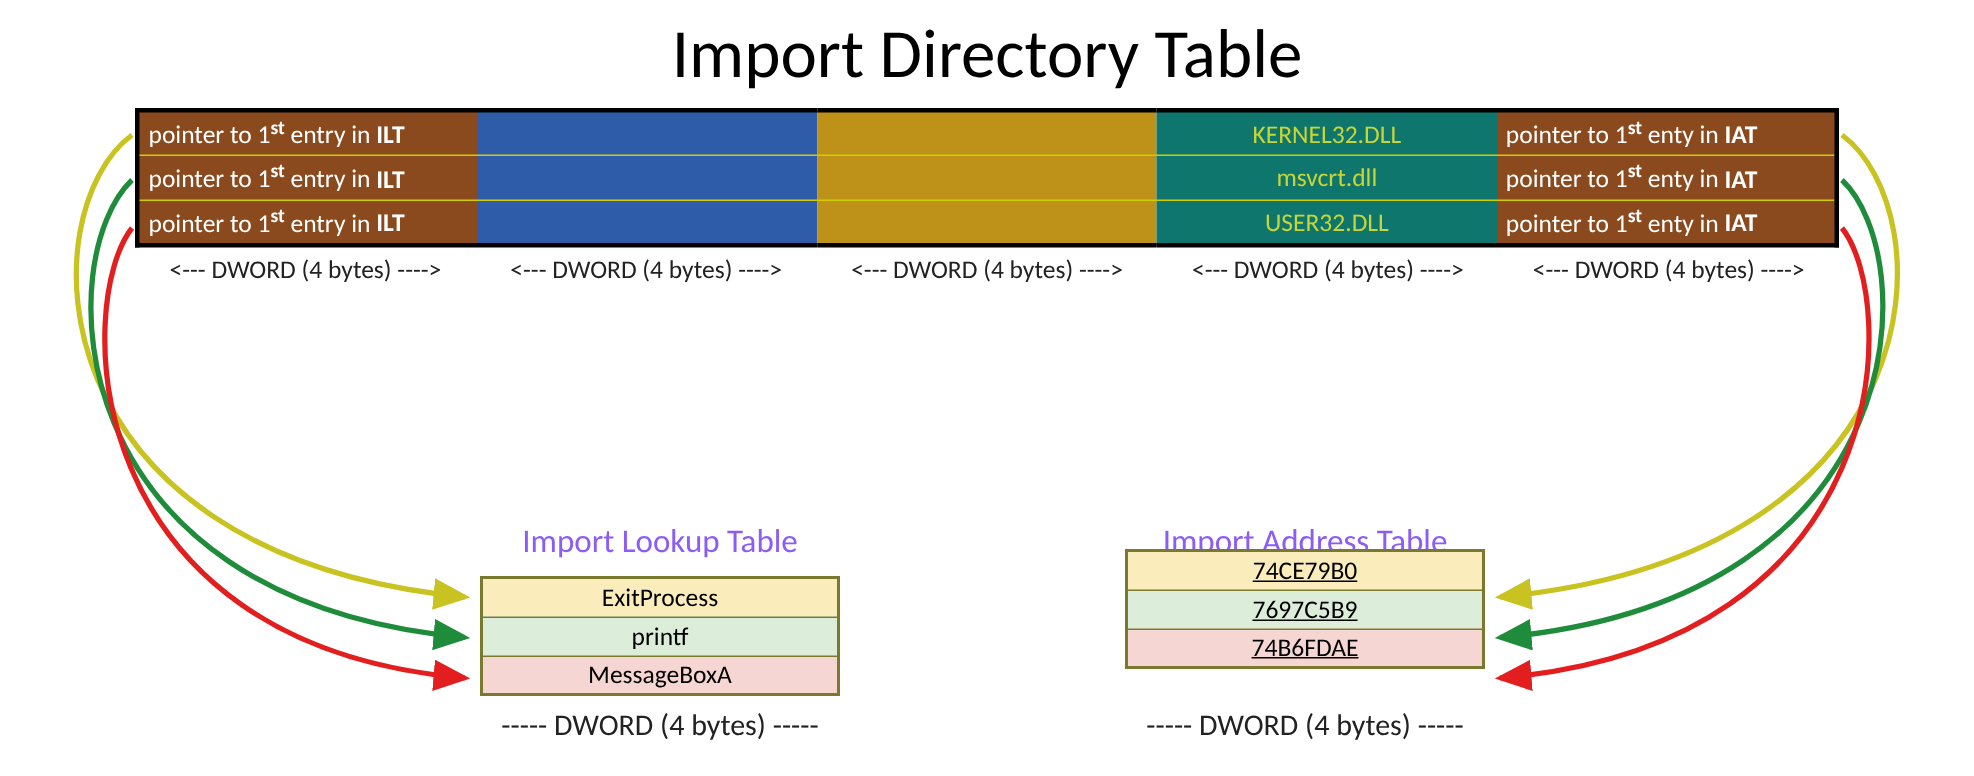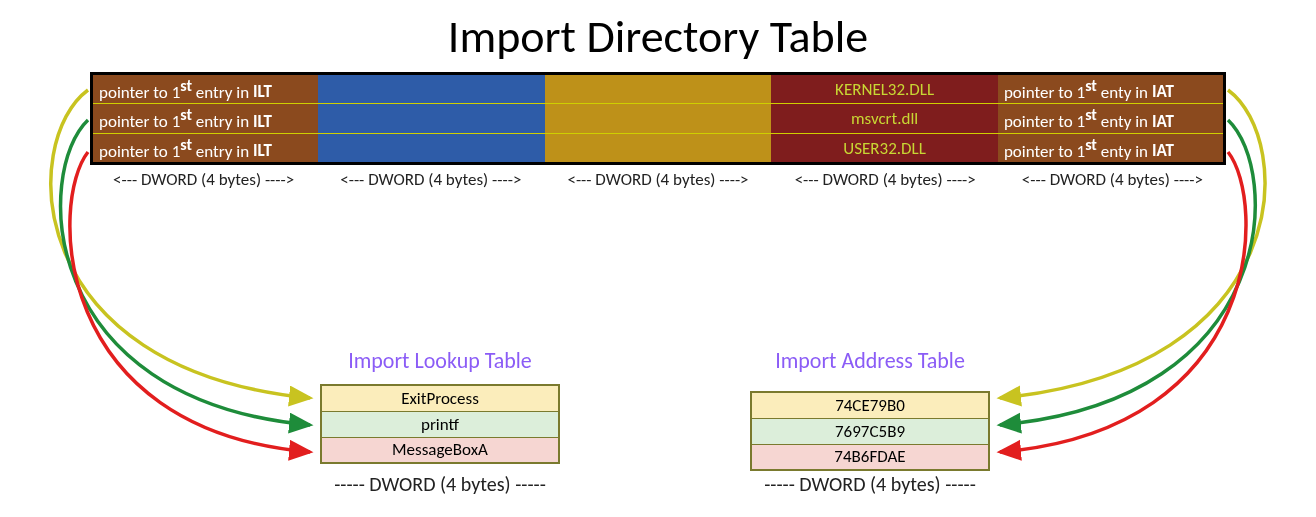--- a/index.html
+++ b/index.html
@@ -36,24 +36,24 @@
     border-bottom: 1px solid #cfcf00;
     vertical-align: middle;
     font-size: 17px;
     padding: 0 6px;
     white-space: nowrap;
   }
   .idt tr:last-child td { border-bottom: none; }
   .c-brown { background: #8B4A1E; color: #fff; text-align: left; }
   .c-blue  { background: #2E5CA8; }
   .c-gold  { background: #BE9119; }
-  .c-olive { background: #7f1d1d; color: #C8D634; text-align: center; }
+  .c-olive { background: #0f766e; color: #C8D634; text-align: center; }
   .c-brown .strong, .c-brown sup { font-weight: 600; }
   .c-brown .bold { font-weight: 700; margin-top: 47px; }
-  sup { font-size: 16px; vertical-align: super; }
+  sup { font-size: 13px; vertical-align: super; }
   .dword-row {
     width: 1136px;
     display: flex;
   }
   .dword-row > div {
     flex: 1 1 0;
     text-align: center;
     font-size: 17px;
     color: #222;
     padding-top: 4px;
@@ -81,21 +81,21 @@
     font-size: 17px;
     border-bottom: 1px solid #7A7A2E;
     padding: 0;
     margin-left: 32px;
   }
   .mini tr:last-child td { border-bottom: none; }
   .row-y { background: #FBEDBB; }
   .row-g { background: #DCEEDA; }
   .row-r { background: #F6D6D2; }
   .ilt { left: 320px; top: 384px; }
-  .iat { left: 750px; top: 391px; }
+  .iat { left: 750px; top: 366px; text-decoration: underline; }
 
   .mini-foot {
     position: absolute;
     font-size: 20px;
     color: #222;
     width: 240px;
     text-align: center;
   }
   .ilt-foot { left: 320px; top: 472px; }
   .iat-foot { left: 750px; top: 472px; }

